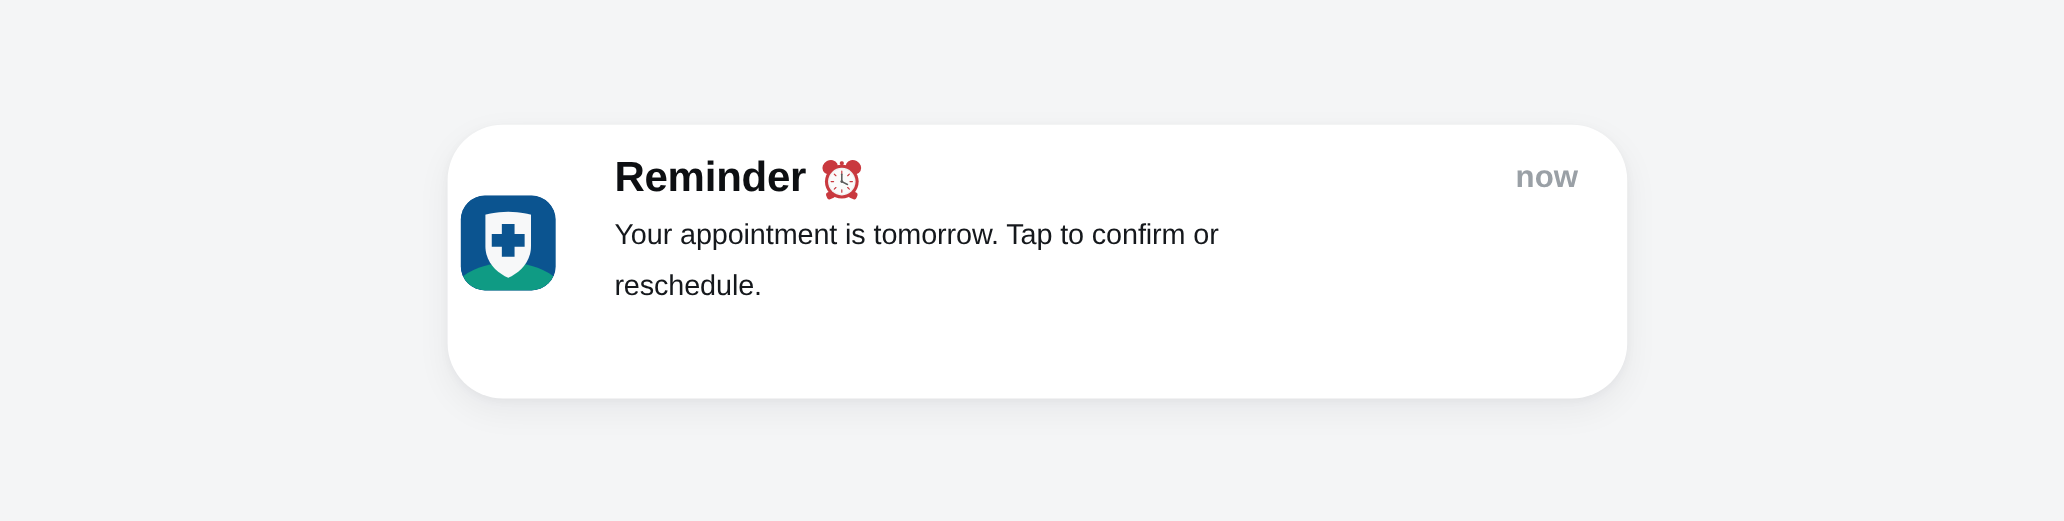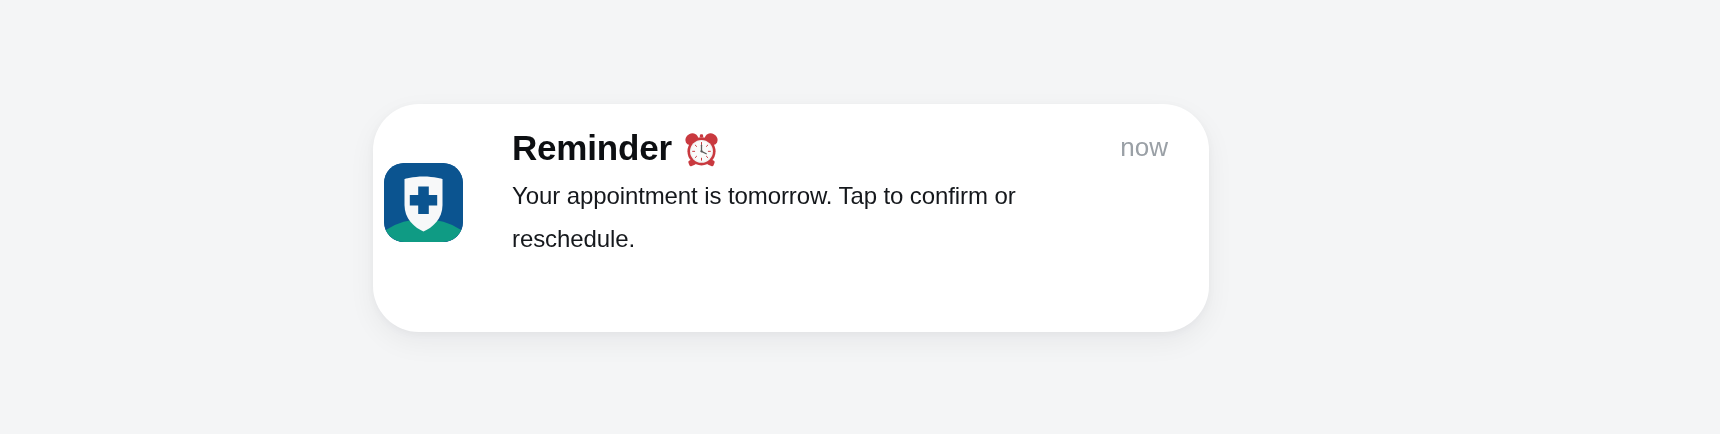--- a/index.html
+++ b/index.html
@@ -21,21 +21,21 @@
     background: #f4f5f6;
     border-radius: 14px;
     overflow: hidden;
   }
 
   
   #notification-card {
     position: absolute;
     left: 373px;
     top: 104px;
-    width: 836px;
+    width: 983px;
     height: 228px;
     background: #ffffff;
     border-radius: 46px;
     box-shadow: 0 10px 28px rgba(17, 24, 39, 0.055),
                 0 2px 8px rgba(17, 24, 39, 0.035);
     box-sizing: border-box;
   }
 
   
   #app-icon {
@@ -98,21 +98,21 @@
     max-width: 620px;
   }
 
   
   #notification-time {
     position: absolute;
     right: 41px;
     top: 26px;
     font-size: 26px;
     color: #9aa0a6;
-    font-weight: 400;
+    font-weight: 700;
     line-height: 34px;
     white-space: nowrap;
   }
 </style>
 </head>
 <body>
 
 <div id="screen">
 
   <div id="notification-card">

